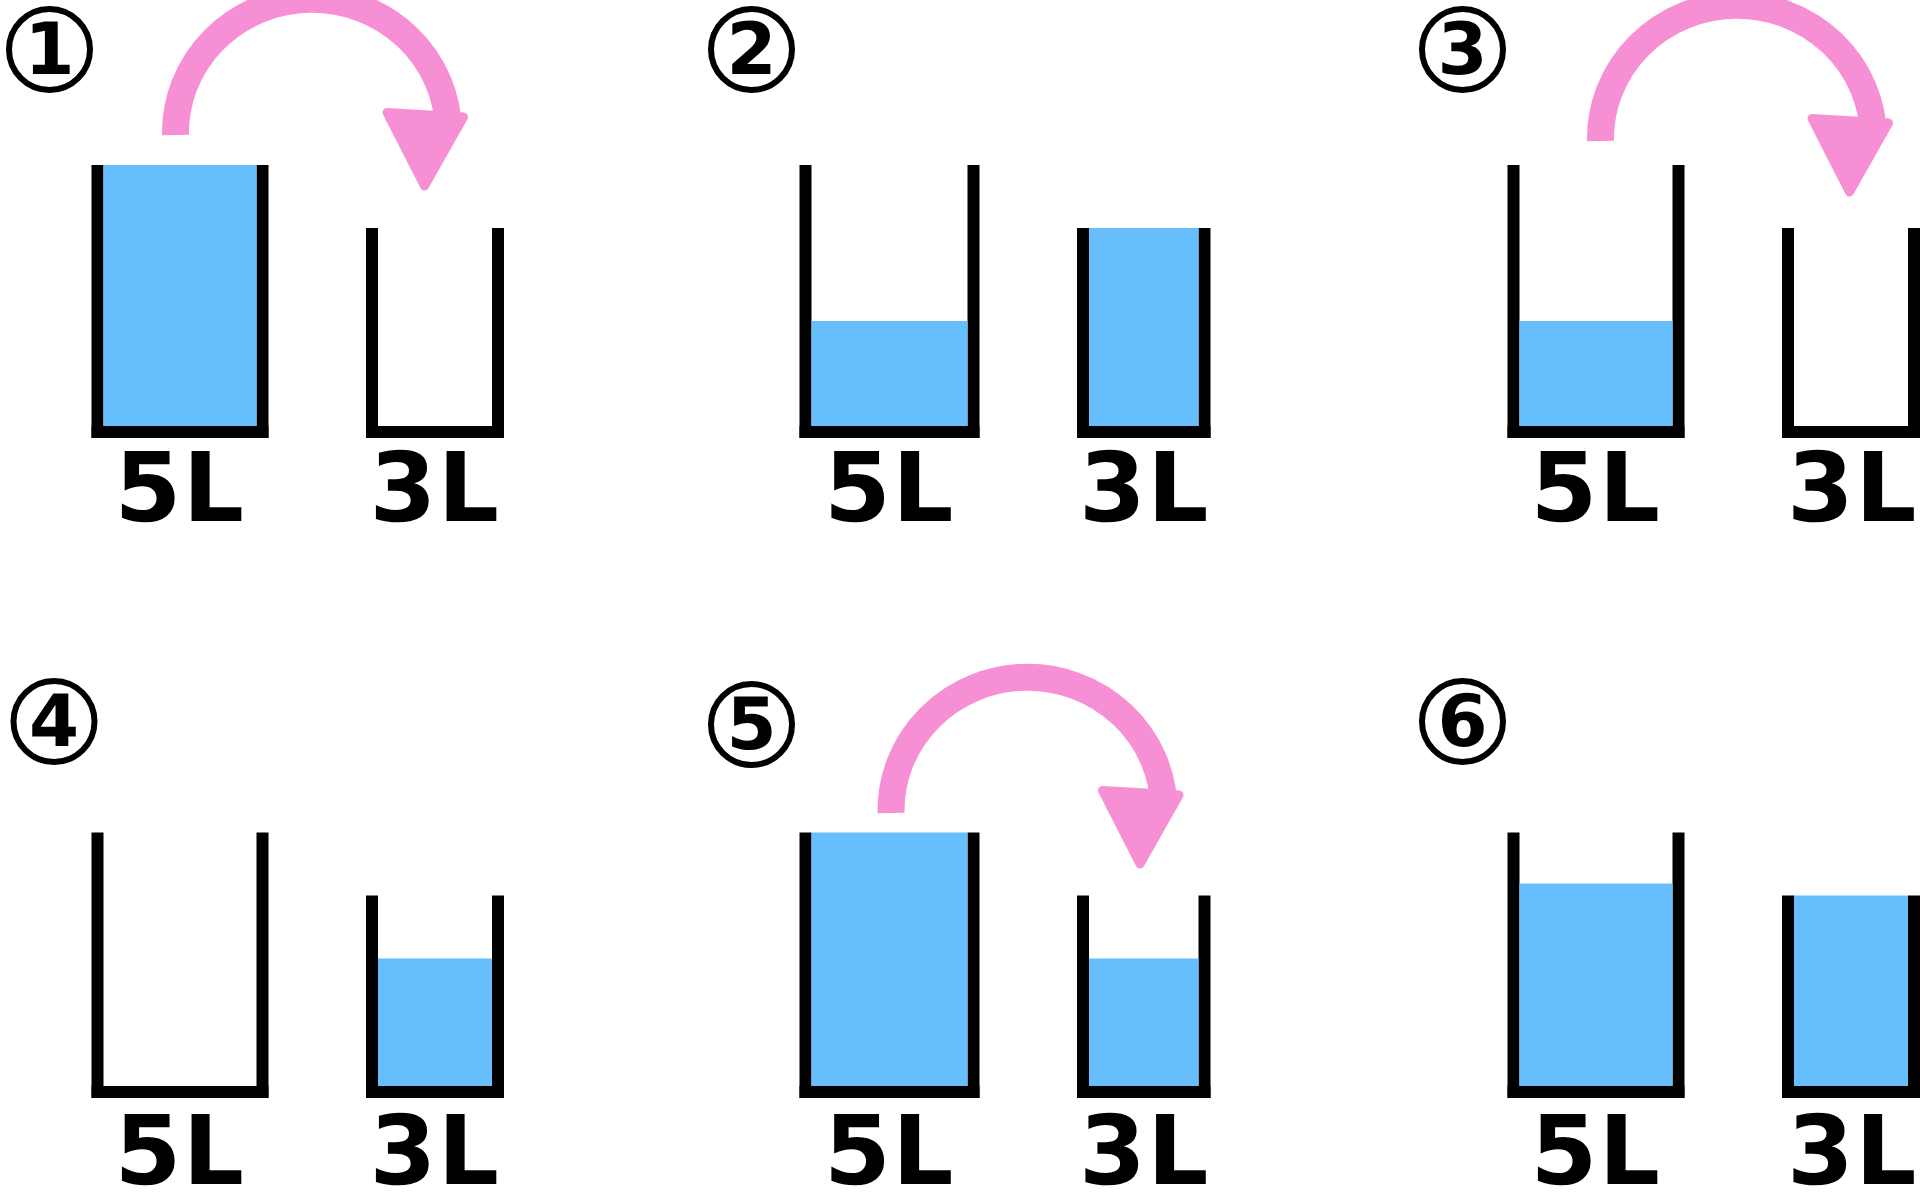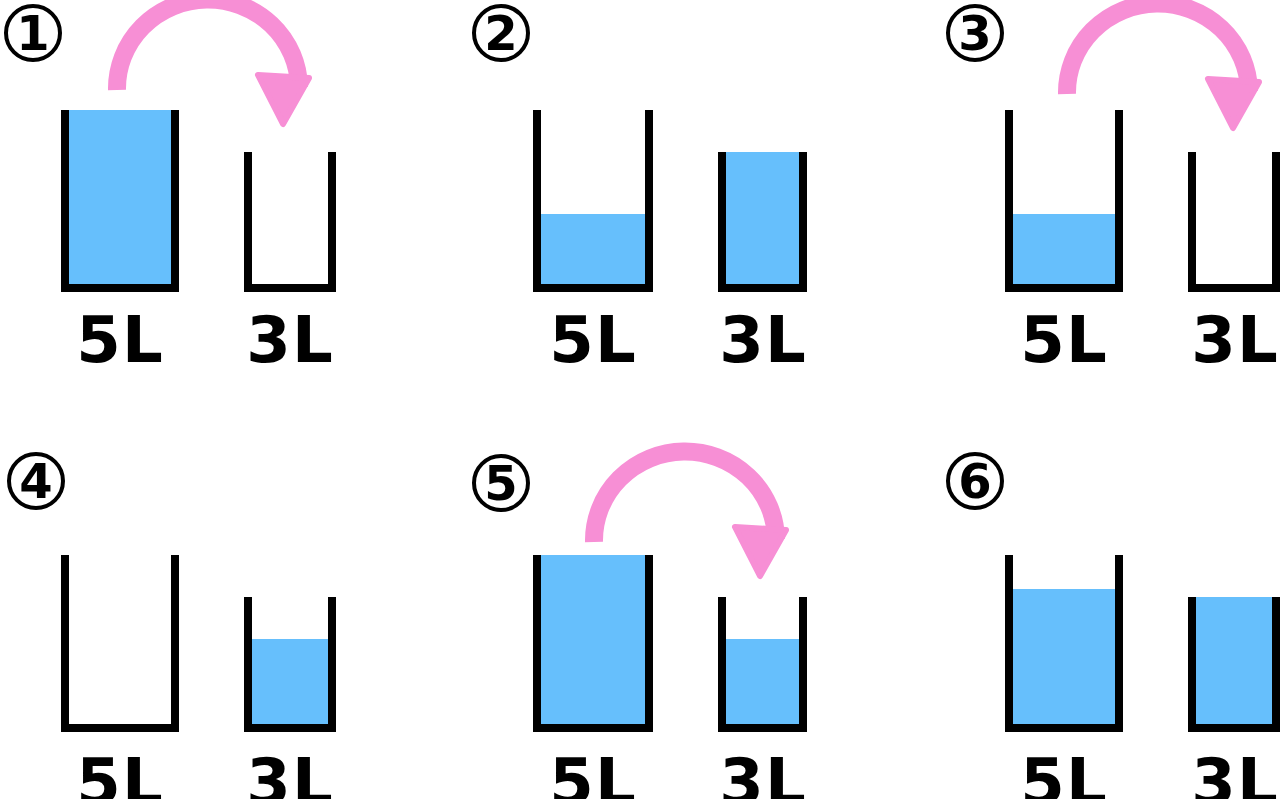--- a/index.html
+++ b/index.html
@@ -45,21 +45,20 @@
     height: 0%;
   }
   .jug-label {
     position: absolute;
     text-align: center;
     font-size: 64px;
     font-weight: bold;
     color: var(--outline);
     line-height: 1;
     letter-spacing: 1px;
-    margin-top: 14px;
   }
   .arrow-svg {
     position: absolute;
     width: 205px; height: 142px;
     overflow: visible;
   }
   .arrow-svg .arc {
     fill: none;
     stroke: var(--arrow);
     stroke-width: 18;

